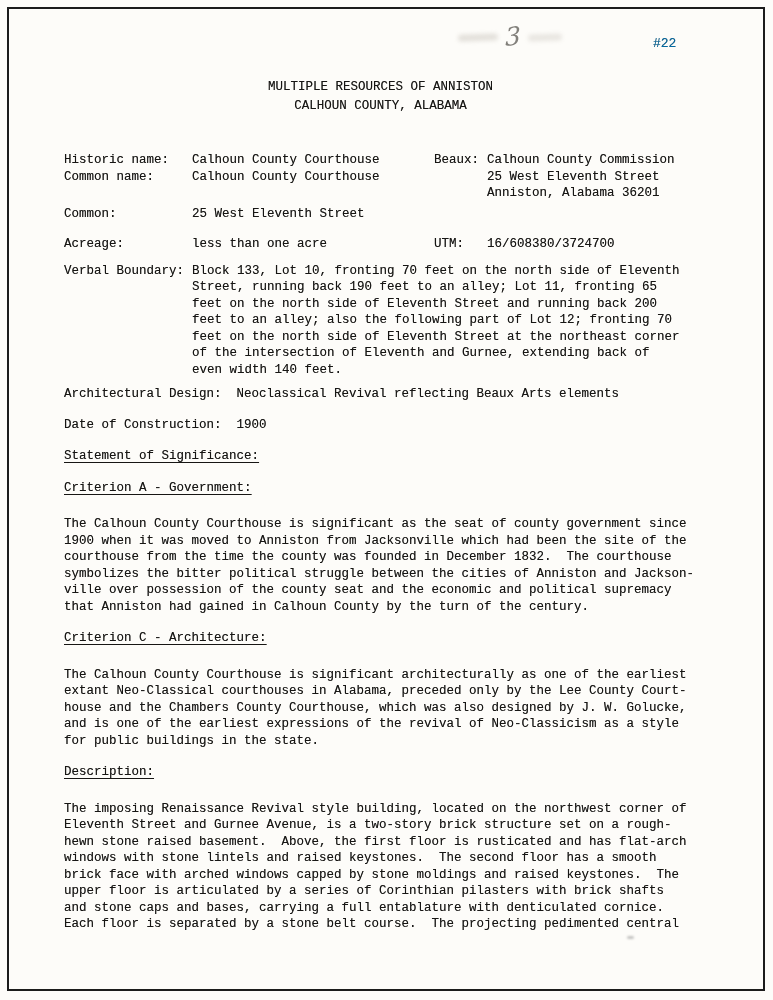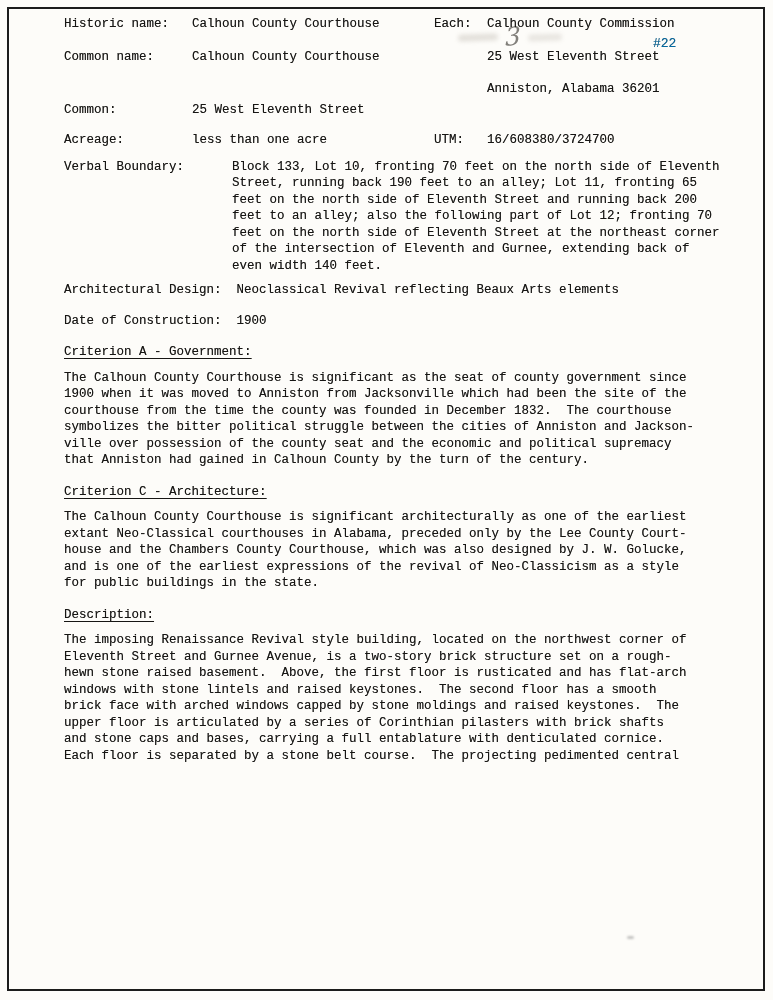--- a/index.html
+++ b/index.html
@@ -46,64 +46,68 @@
     opacity: 0.5; filter: blur(1px); border-radius: 2px;
   }
   .content {
     position: absolute; left: 64px; right: 46px; top: 0;
     text-shadow: 0 0 0.6px rgba(20,20,20,0.55);
   }
   .title {
     margin-top: 78px; margin-bottom: 36px;
     width: 633px; text-align: center; line-height: 19px;
   }
-  .grow { display: flex; margin-top: 16px; }
+  .grow { display: flex; }
   .c1 { flex: 0 0 128px; }
   .c2 { flex: 0 0 242px; }
   .c3 { flex: 0 0 53px; }
   .c4 { flex: 1 1 auto; }
   .mt4  { margin-top: 4px; }
   .mt14 { margin-top: 14px; }
-  .hangrow { display: flex; margin-top: 10px; gap: 40px; }
+  .hangrow { display: flex; margin-top: 10px; }
   .hlabel { flex: 0 0 128px; }
   .pre { white-space: pre-wrap; }
   .inlinerow { display: flex; }
   .mt8  { margin-top: 8px; }
   .ml2  { margin-left: 15px; }
   .heading {
     margin-top: 15px;
     text-decoration: underline;
     text-underline-offset: 3px;
     text-decoration-thickness: 1px;
   }
-  .para { margin-top: 9px; white-space: pre-wrap; }
+  .para { margin-top: 20px; white-space: pre-wrap; }
 </style>
 </head>
 <body>
 
 <div class="page">
   <div class="frame"></div>
 
   <div class="hand-area">
     <span class="smudge"></span>
     <span class="hand-digit">3</span>
     <span class="smudge r"></span>
   </div>
 
   <div class="pagenum">#22</div>
   <div class="speck"></div>
 
   <div class="content">
 
+    <div class="title">
+      <div>MULTIPLE RESOURCES OF ANNISTON</div>
+      <div>CALHOUN COUNTY, ALABAMA</div>
+    </div>
 
     <div>
       <div class="grow">
         <span class="c1">Historic name:</span>
         <span class="c2">Calhoun County Courthouse</span>
-        <span class="c3">Each:</span>
+        <span class="c3">Beaux:</span>
         <span class="c4">Calhoun County Commission</span>
       </div>
       <div class="grow">
         <span class="c1">Common name:</span>
         <span class="c2">Calhoun County Courthouse</span>
         <span class="c3"></span>
         <span class="c4">25 West Eleventh Street</span>
       </div>
       <div class="grow">
         <span class="c1"></span>
@@ -138,20 +142,21 @@
       <span>Architectural Design:</span>
       <span class="ml2">Neoclassical Revival reflecting Beaux Arts elements</span>
     </div>
 
     <div class="inlinerow mt14">
       <span>Date of Construction:</span>
       <span class="ml2">1900</span>
     </div>
 
 
+    <div class="heading">Statement of Significance:</div>
 
     <div class="heading">Criterion A - Government:</div>
     <div class="para">The Calhoun County Courthouse is significant as the seat of county government since
 1900 when it was moved to Anniston from Jacksonville which had been the site of the
 courthouse from the time the county was founded in December 1832.  The courthouse
 symbolizes the bitter political struggle between the cities of Anniston and Jackson-
 ville over possession of the county seat and the economic and political supremacy
 that Anniston had gained in Calhoun County by the turn of the century.</div>
 
     <div class="heading">Criterion C - Architecture:</div>

